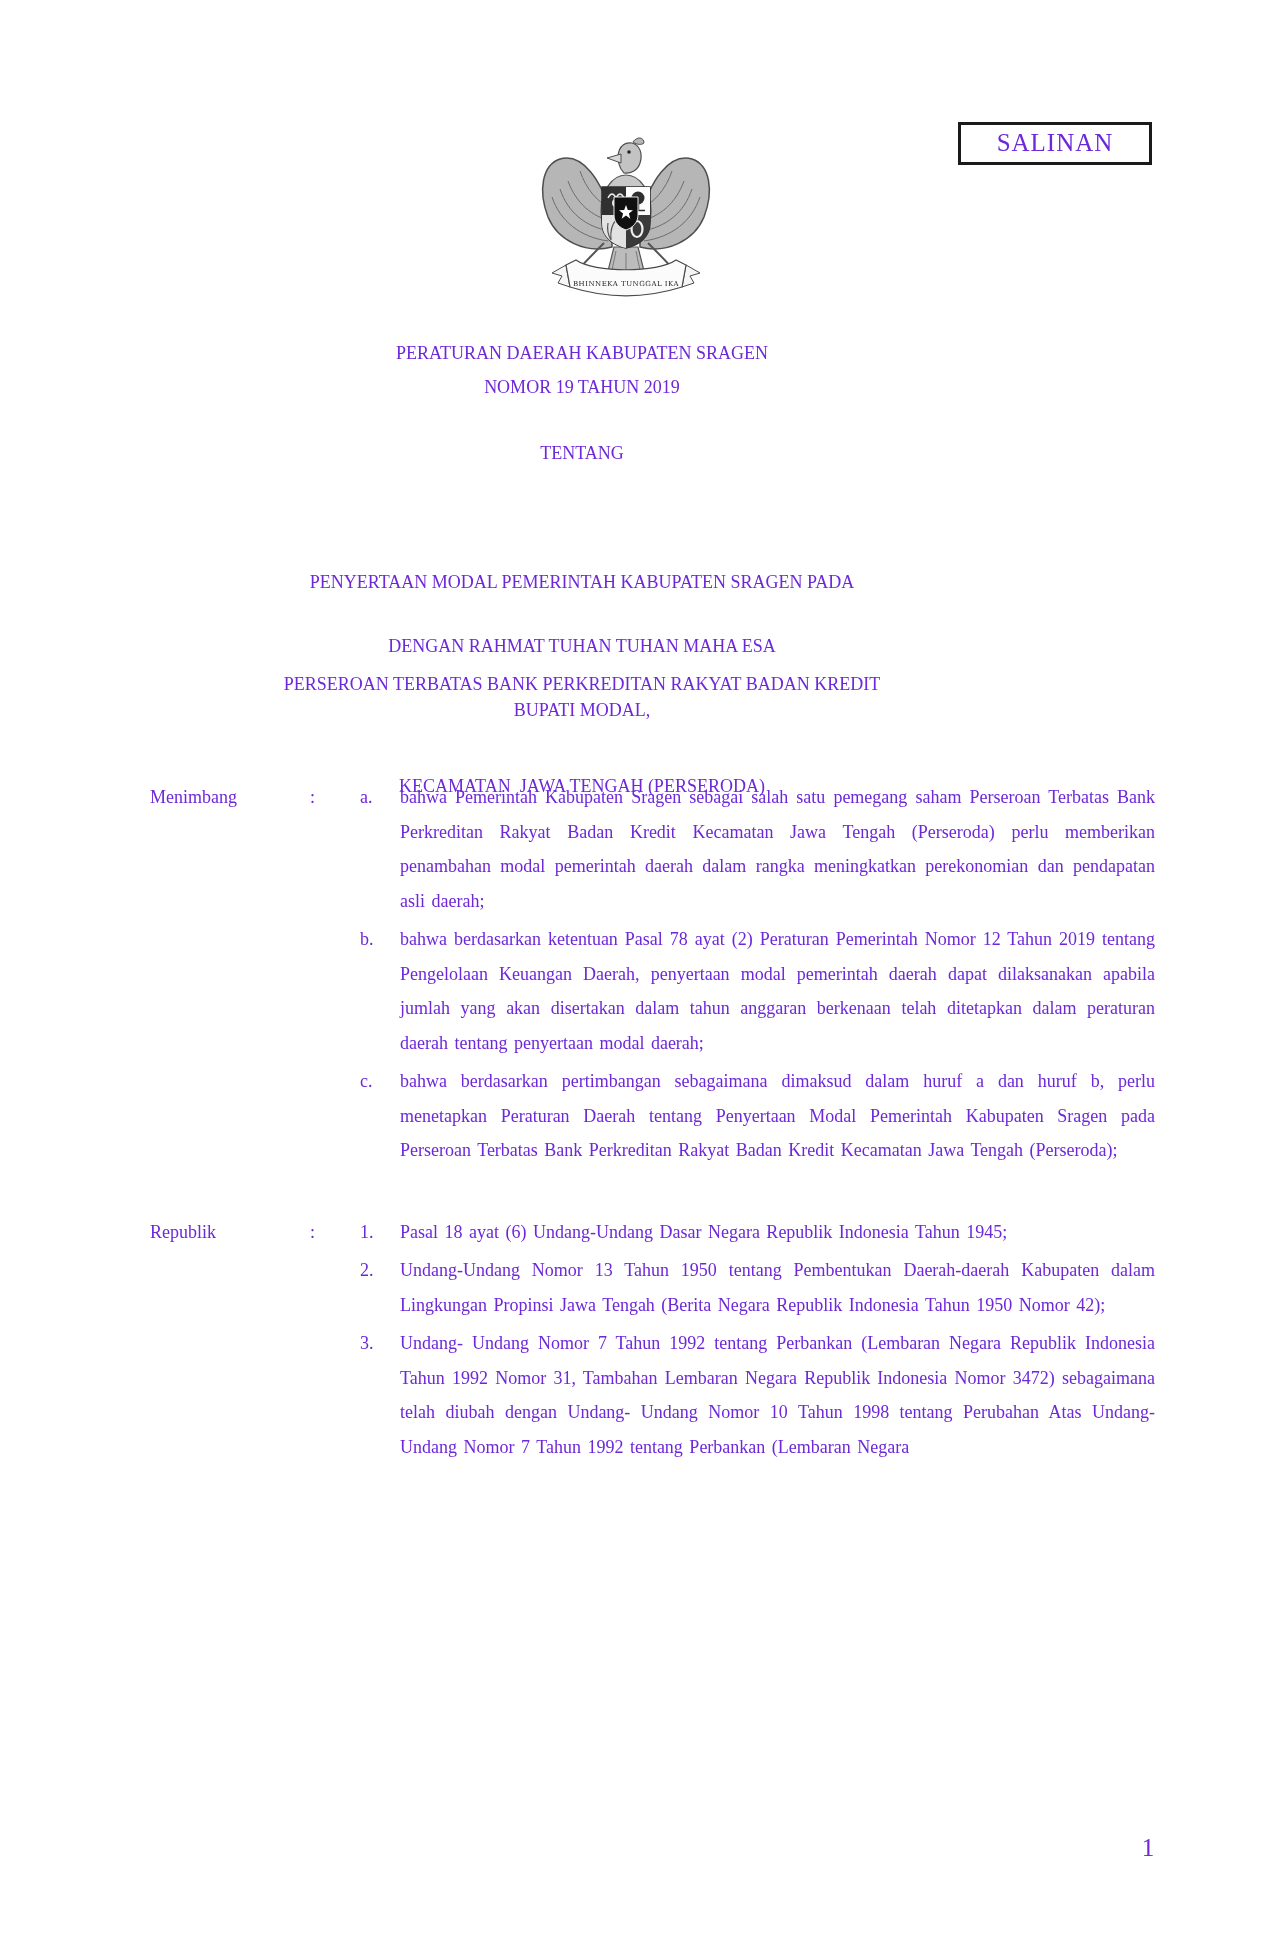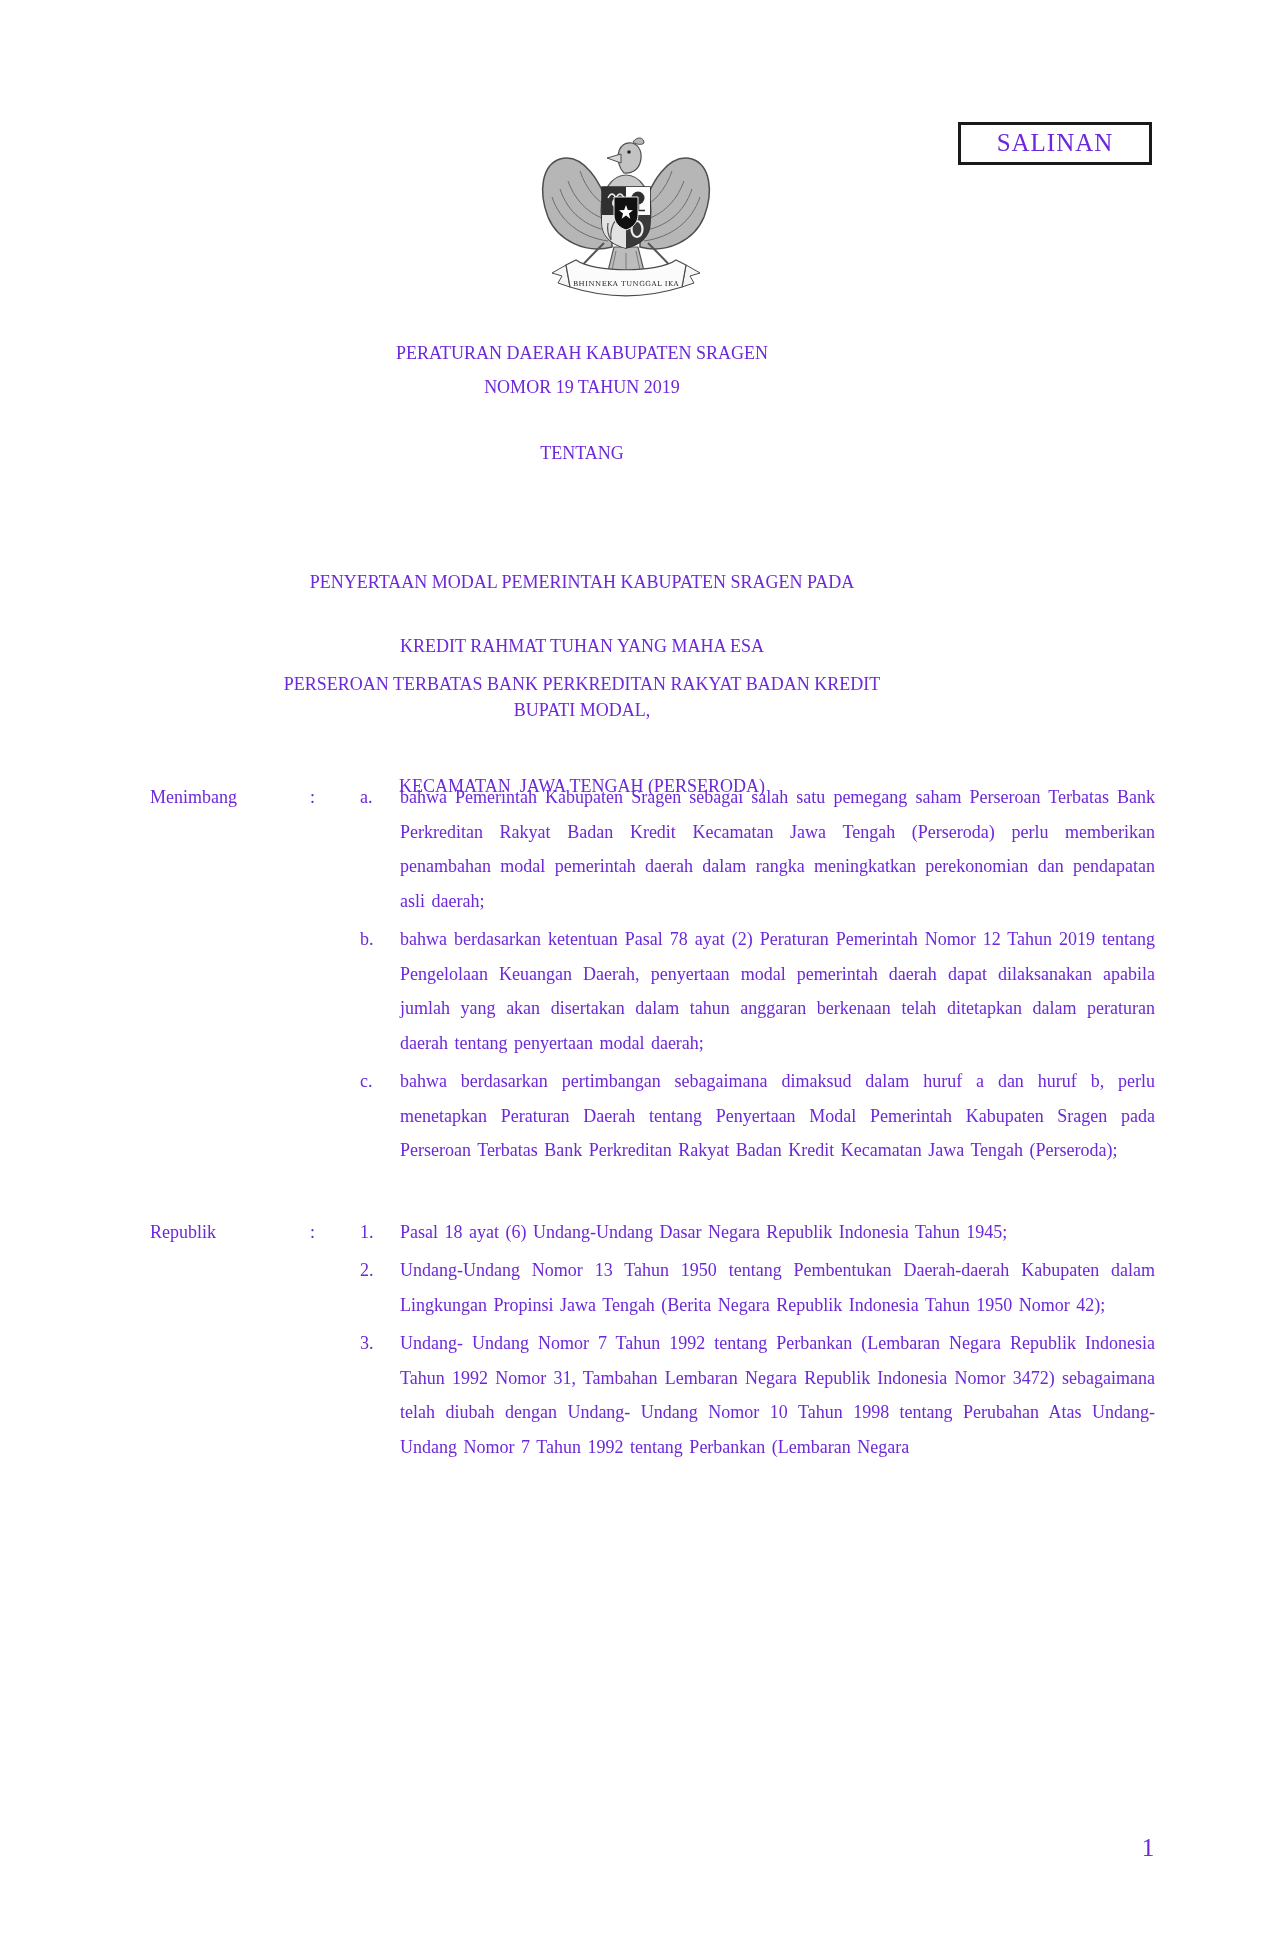--- a/index.html
+++ b/index.html
@@ -118,21 +118,21 @@
   </div>
 
   <div class="center-line h-doctype">PERATURAN DAERAH KABUPATEN SRAGEN</div>
   <div class="center-line h-number">NOMOR 19 TAHUN 2019</div>
   <div class="center-line h-subject">
     <div>PENYERTAAN MODAL PEMERINTAH KABUPATEN SRAGEN PADA</div>
     <div>PERSEROAN TERBATAS BANK PERKREDITAN RAKYAT BADAN KREDIT</div>
     <div>KECAMATAN  JAWA TENGAH (PERSERODA)</div>
   </div>
   <div class="center-line h-tentang">TENTANG</div>
-  <div class="center-line h-invocation">KREDIT RAHMAT TUHAN YANG MAHA ESA</div>
+  <div class="center-line h-invocation">DENGAN RAHMAT TUHAN TUHAN MAHA ESA</div>
   <div class="center-line h-issuer">BUPATI MODAL,</div>
 
   <div class="doc-body">
 
     <div class="section">
       <div class="section-label">Menimbang</div>
       <div class="section-colon">:</div>
       <div class="section-items">
         <div class="item">
           <div class="item-marker">a.</div>

